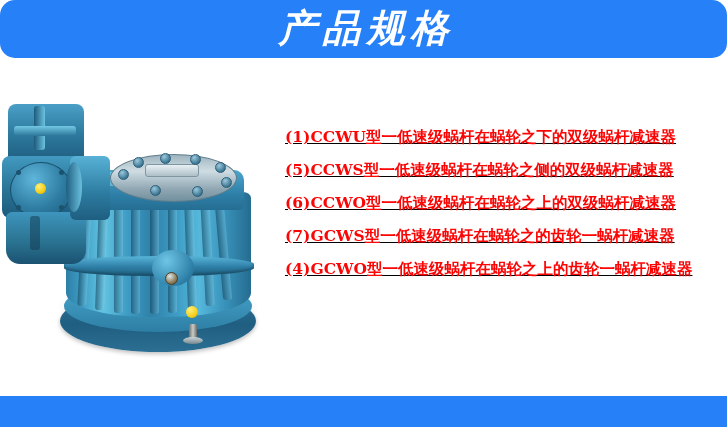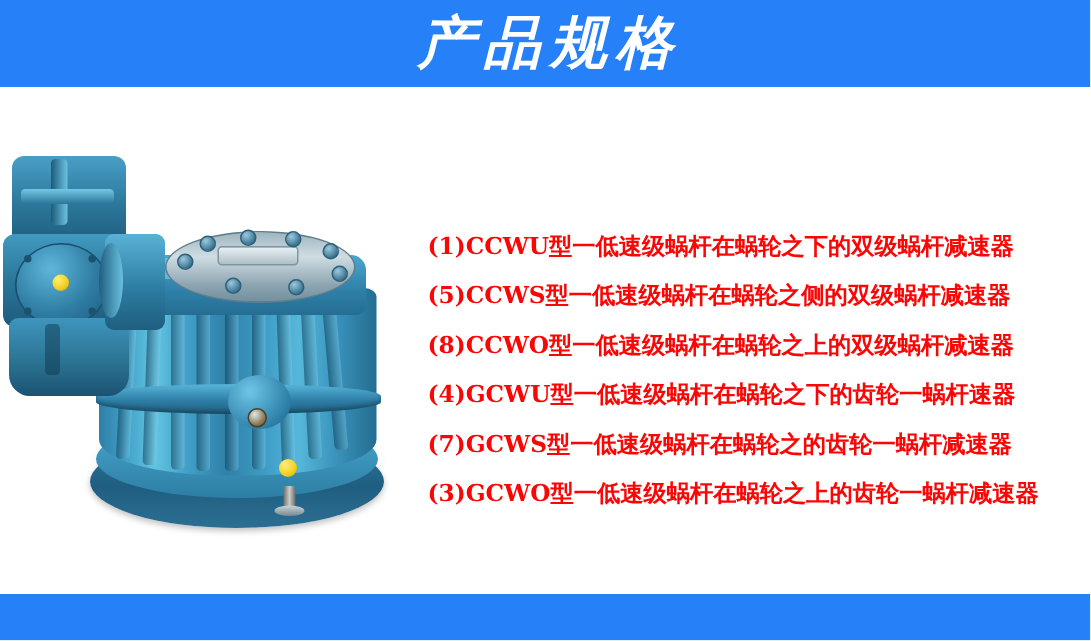--- a/index.html
+++ b/index.html
@@ -19,20 +19,21 @@
   }
 
   
   .top-banner {
     position: absolute;
     left: 0;
     top: 0;
     width: 727px;
     height: 58px;
     background: #2680f7;
+    border-radius: 15px;
   }
   .banner-title {
     position: absolute;
     left: 0;
     top: 0;
     width: 727px;
     height: 58px;
     line-height: 56px;
     text-align: center;
     color: #ffffff;
@@ -368,22 +369,23 @@
     width: 16px;
     height: 50px;
     border-radius: 50%;
     background: linear-gradient(90deg, #1f5e80, #6ac0de);
   }
 
   
   .spec-list {
     position: absolute;
     left: 285px;
-    top: 147px;
+    top: 120px;
     width: 442px;
+    text-decoration: underline;
   }
   .spec-line {
     color: #fb0505;
     font-family: "DejaVu Serif", serif;
     font-weight: bold;
     font-size: 15.5px;
     line-height: 33px;
     white-space: nowrap;
     letter-spacing: 0px;
   }
@@ -456,21 +458,20 @@
 
       <div class="neck"></div>
       <div class="neck-ring"></div>
 
     </div>
   </div>
 
   <div class="spec-list">
     <div class="spec-line">(1)CCWU型一低速级蜗杆在蜗轮之下的双级蜗杆减速器</div>
     <div class="spec-line">(5)CCWS型一低速级蜗杆在蜗轮之侧的双级蜗杆减速器</div>
-    <div class="spec-line">(8)CCWO型一低速级蜗杆在蜗轮之上的双级蜗杆减速器</div>
-    <div class="spec-line">(4)GCWU型一低速级蜗杆在蜗轮之下的齿轮一蜗杆速器</div>
+    <div class="spec-line">(6)CCWO型一低速级蜗杆在蜗轮之上的双级蜗杆减速器</div>
     <div class="spec-line">(7)GCWS型一低速级蜗杆在蜗轮之的齿轮一蜗杆减速器</div>
-    <div class="spec-line">(3)GCWO型一低速级蜗杆在蜗轮之上的齿轮一蜗杆减速器</div>
+    <div class="spec-line">(4)GCWO型一低速级蜗杆在蜗轮之上的齿轮一蜗杆减速器</div>
   </div>
 
   <div class="bottom-banner"></div>
 
 </div>
 
 </body></html>

